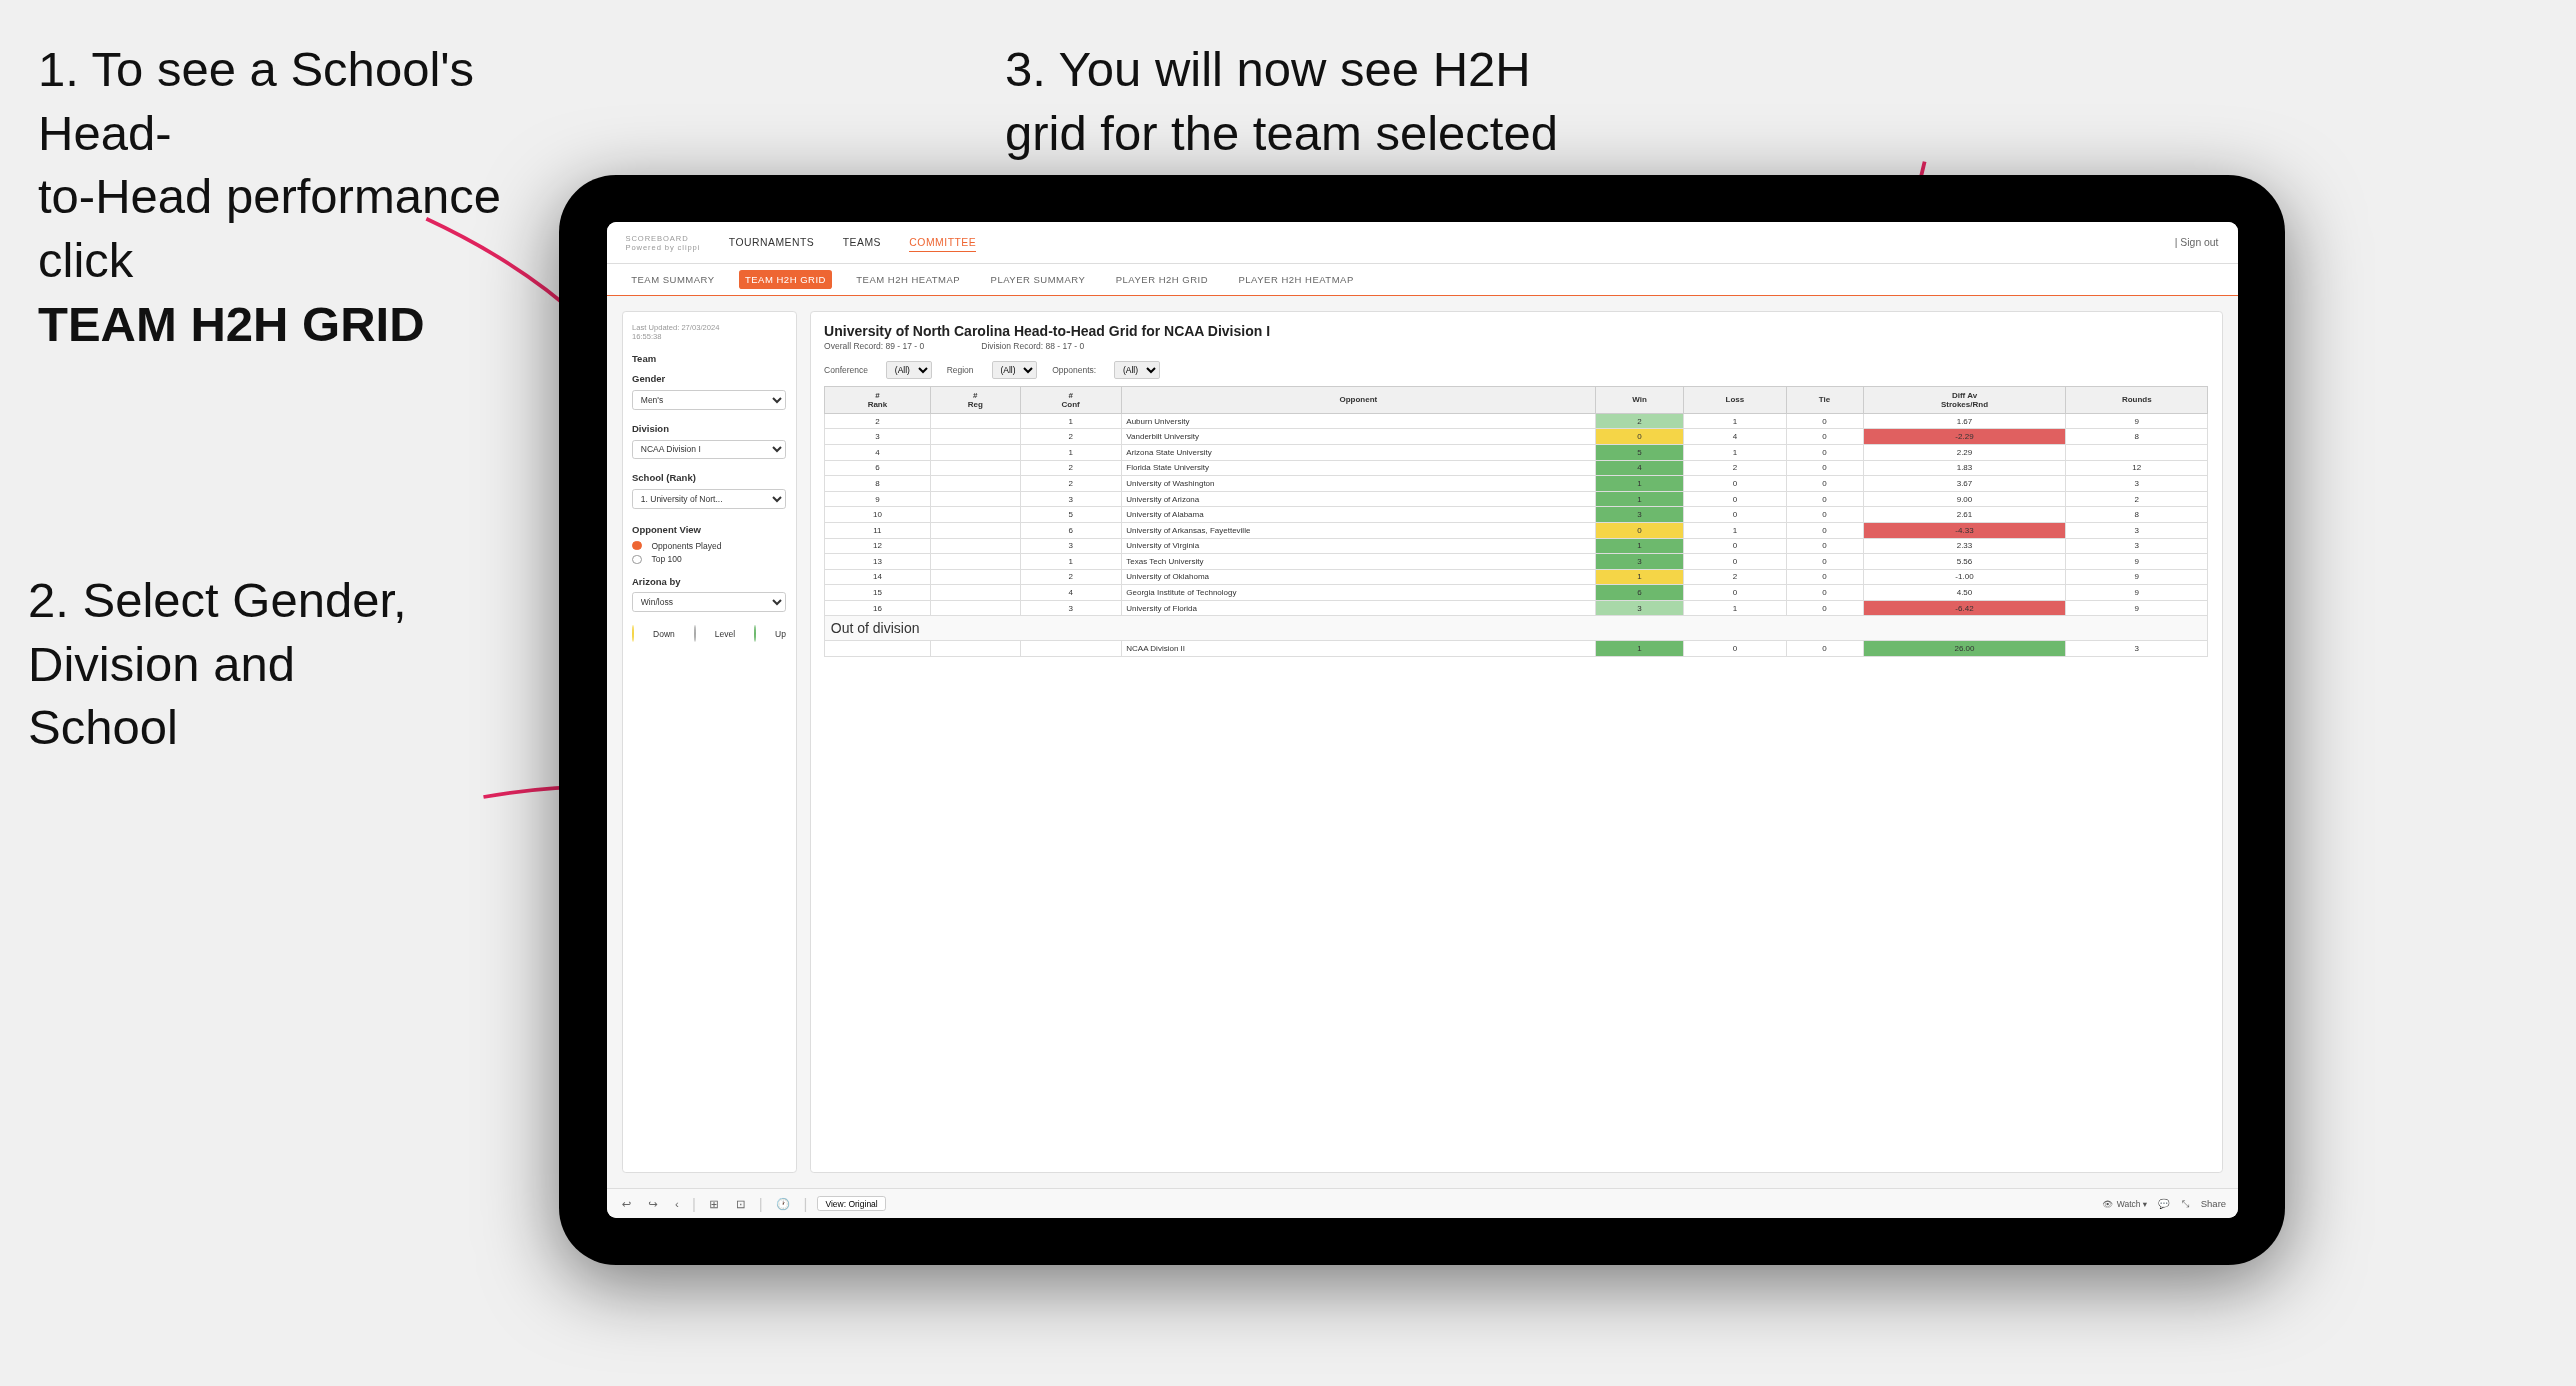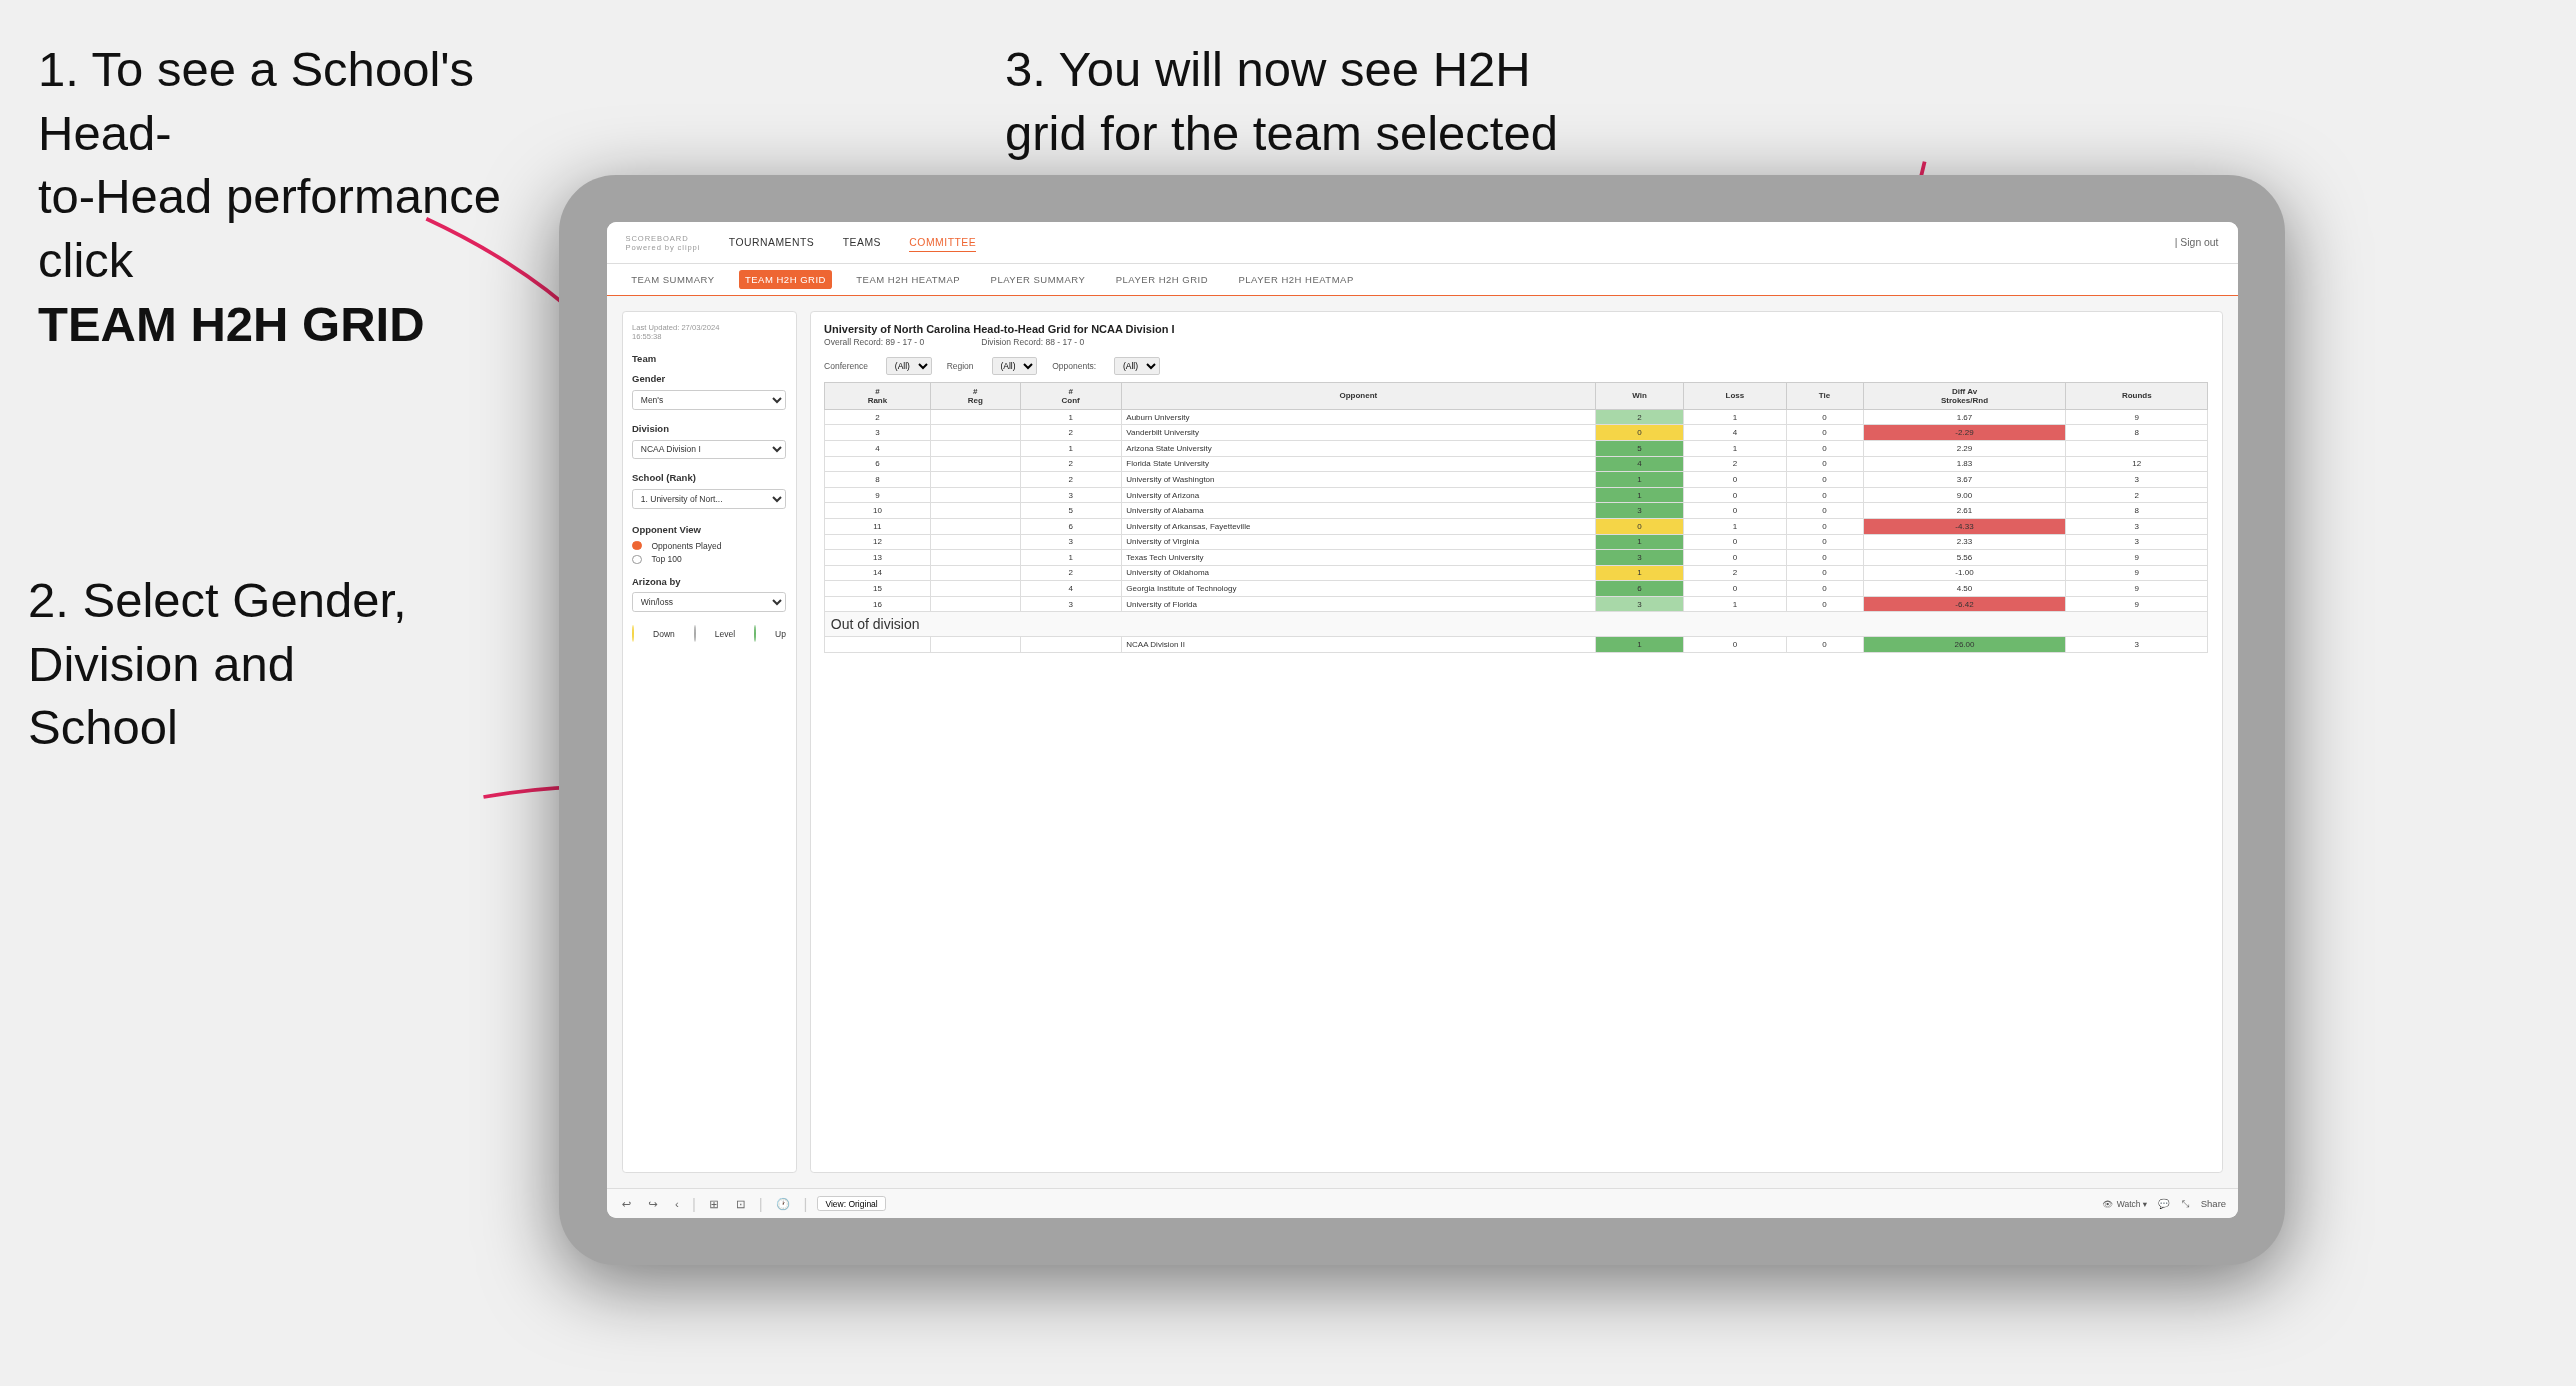--- a/index.html
+++ b/index.html
@@ -31,21 +31,21 @@
       pointer-events: none;
     }
 
     
     .tablet-frame {
       position: absolute;
       top: 175px;
       left: 559px;
       width: 1726px;
       height: 1090px;
-      background: #a3a3a3;
+      background: #000000;
       border-radius: 57px;
       box-shadow: 0 19px 76px rgba(0,0,0,0.5);
       display: flex;
       align-items: center;
       justify-content: center;
     }
 
     .tablet-screen {
       width: 1631px;
       height: 996px;
@@ -205,21 +205,21 @@
     
     .grid-panel {
       flex: 1;
       background: #fff;
       border: 0.9px solid #ddd;
       border-radius: 3.8px;
       overflow: auto;
       padding: 11.4px 13.3px;
     }
     .grid-title {
-      font-size: 11px;
+      font-size: 14px;
       font-weight: bold;
       color: #222;
       margin-bottom: 1.9px;
     }
     .grid-records {
       display: flex;
       gap: 57px;
       font-size: 8.5px;
       color: #555;
       margin-bottom: 9.5px;

